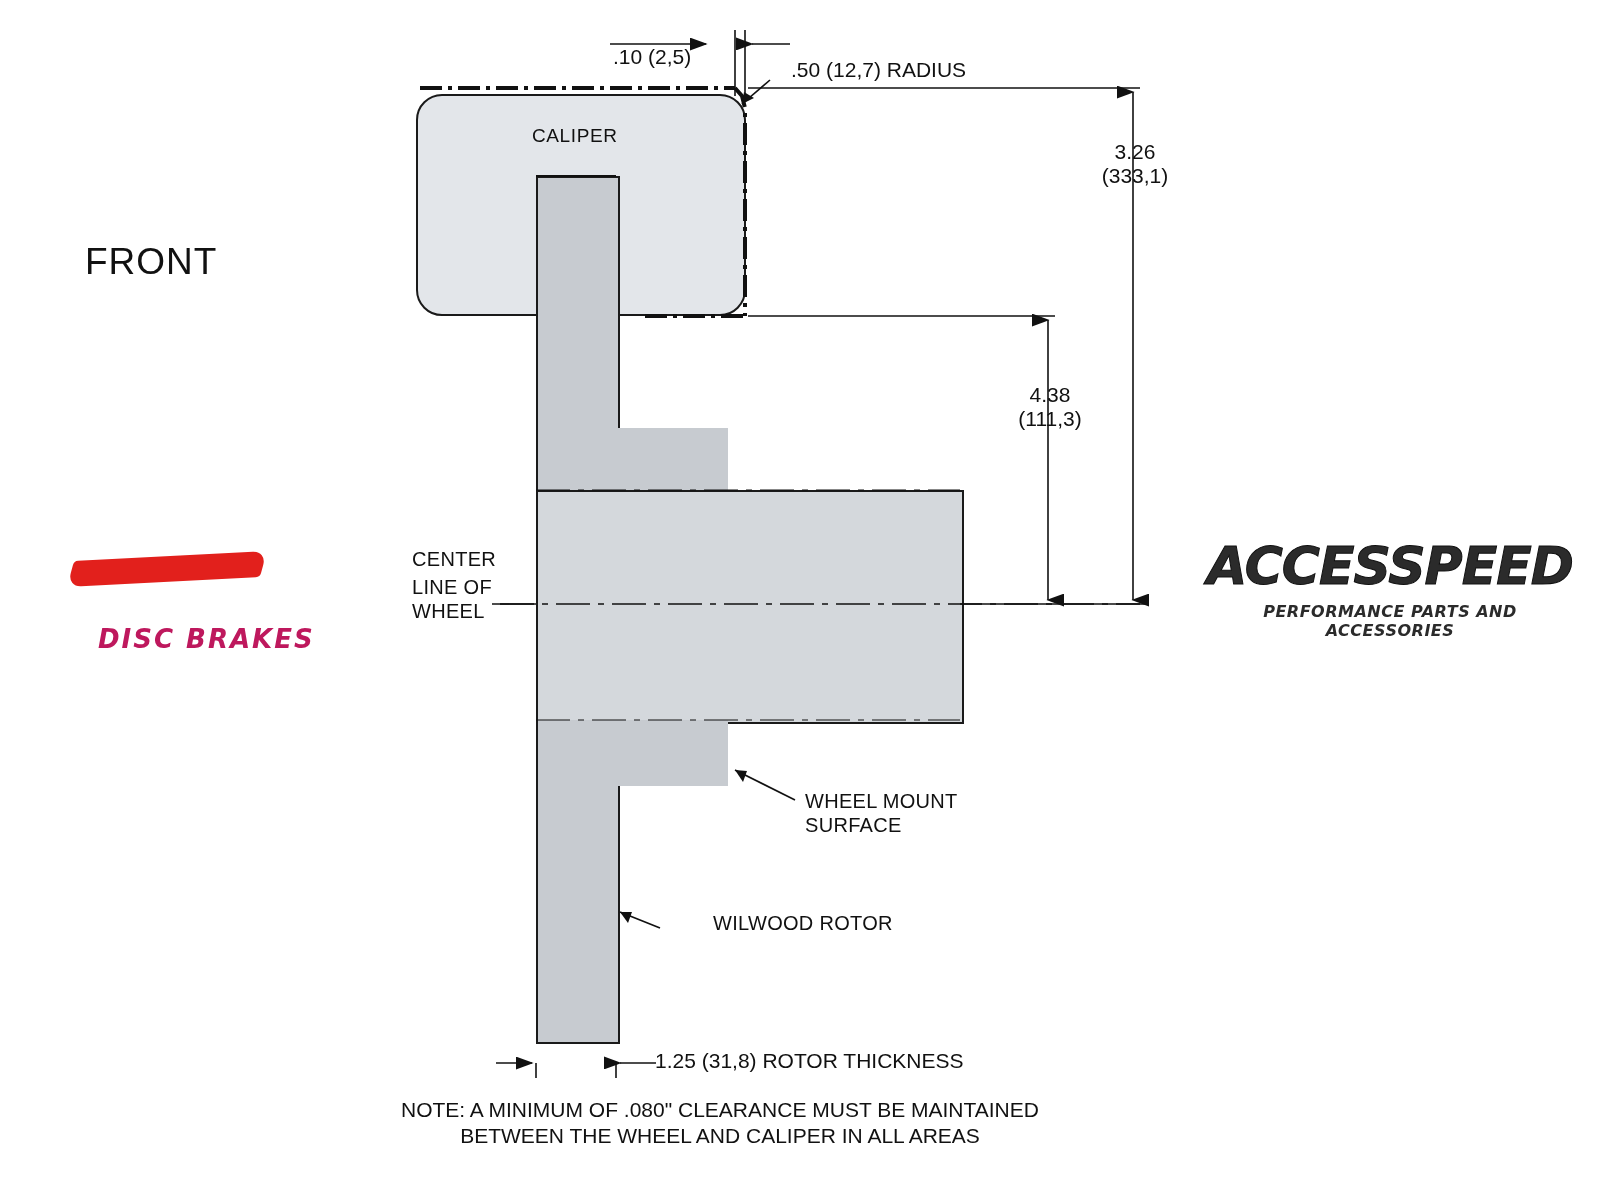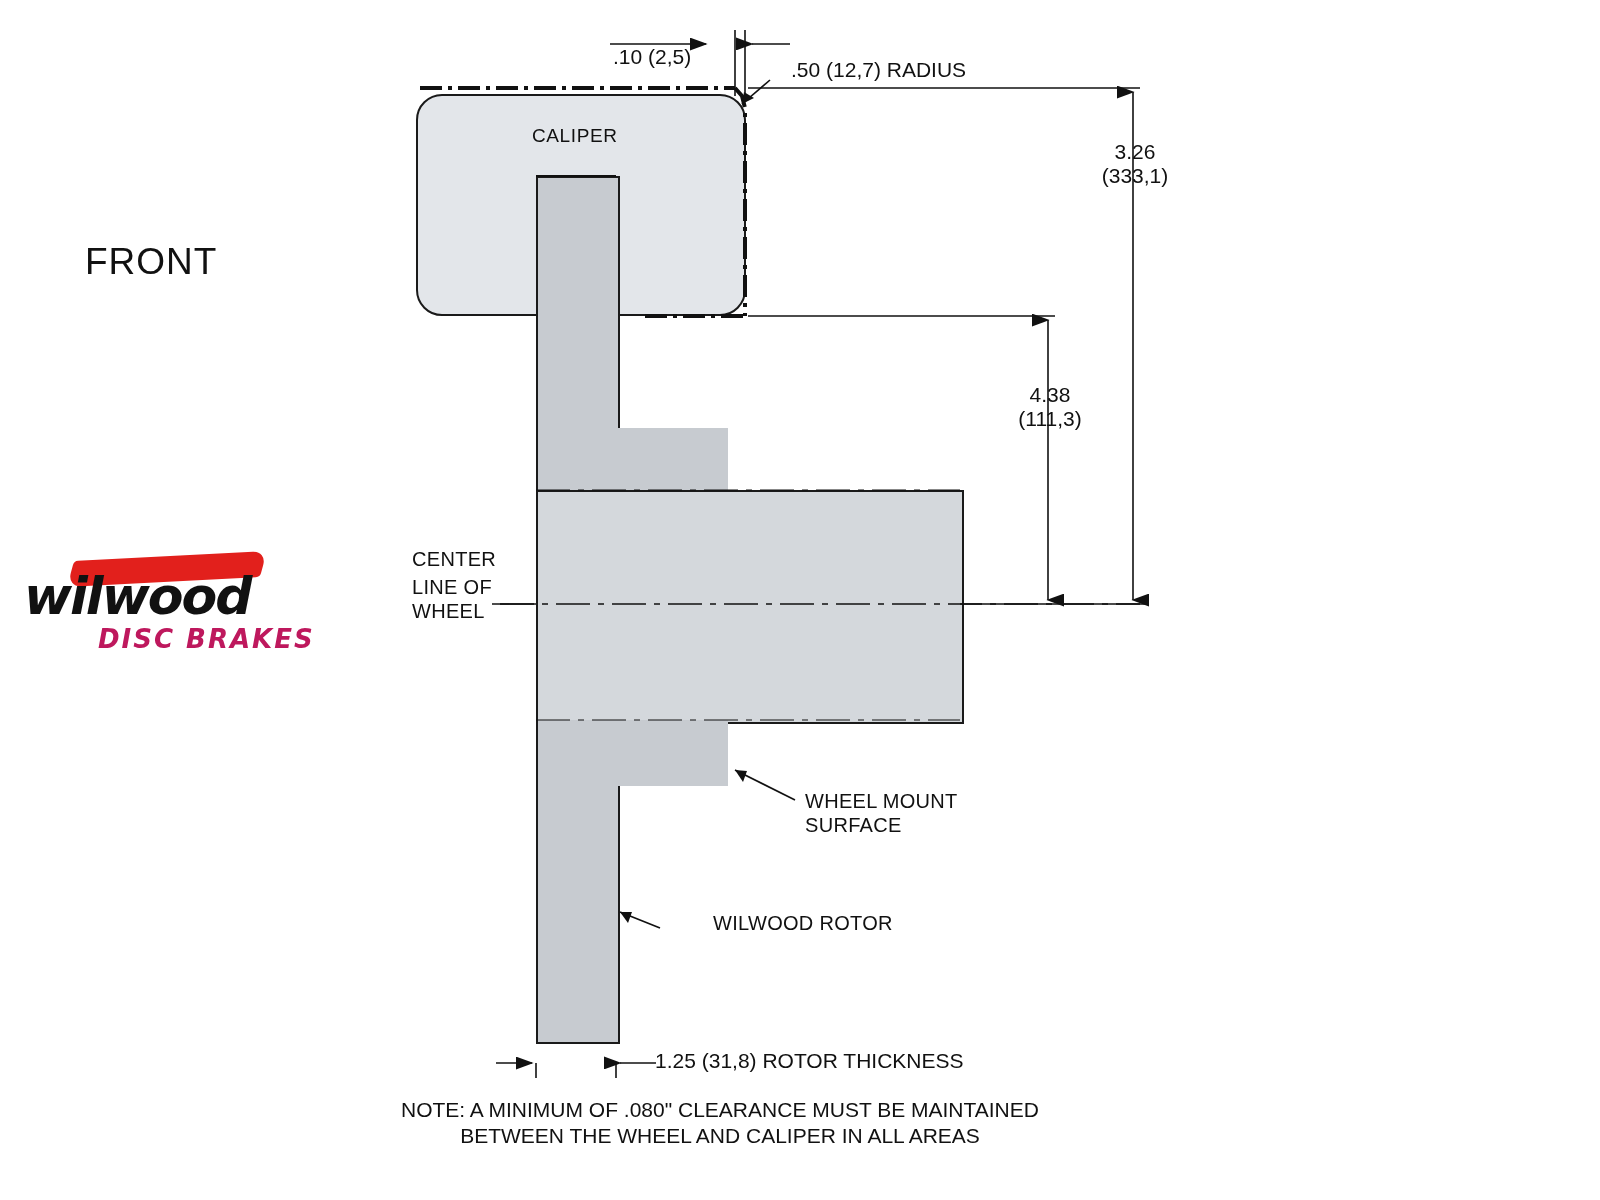--- a/index.html
+++ b/index.html
@@ -229,18 +229,21 @@
 
   <div class="txt t-label" style="left:666px; top:912px;margin-left:47px;">WILWOOD ROTOR</div>
 
   <div class="txt t-dim" style="left:655px; top:1049px;">1.25 (31,8) ROTOR THICKNESS</div>
 
   <div class="txt t-note" style="left:320px; top:1098px; width:800px;">NOTE: A MINIMUM OF .080" CLEARANCE MUST BE MAINTAINED</div>
   <div class="txt t-note" style="left:320px; top:1124px; width:800px;">BETWEEN THE WHEEL AND CALIPER IN ALL AREAS</div>
 
   <div class="wilwood-logo">
     <div class="wilwood-swash"></div>
-    <div class="wilwood-word">wilwood</div>
     <div class="wilwood-sub">DISC BRAKES</div>
   </div>
 
+  <div class="accesspeed-logo">
+    <div class="ap-word">ACCESSPEED</div>
+    <div class="ap-sub">PERFORMANCE PARTS AND ACCESSORIES</div>
+  </div>
 
 </div>
 
 </body></html>

